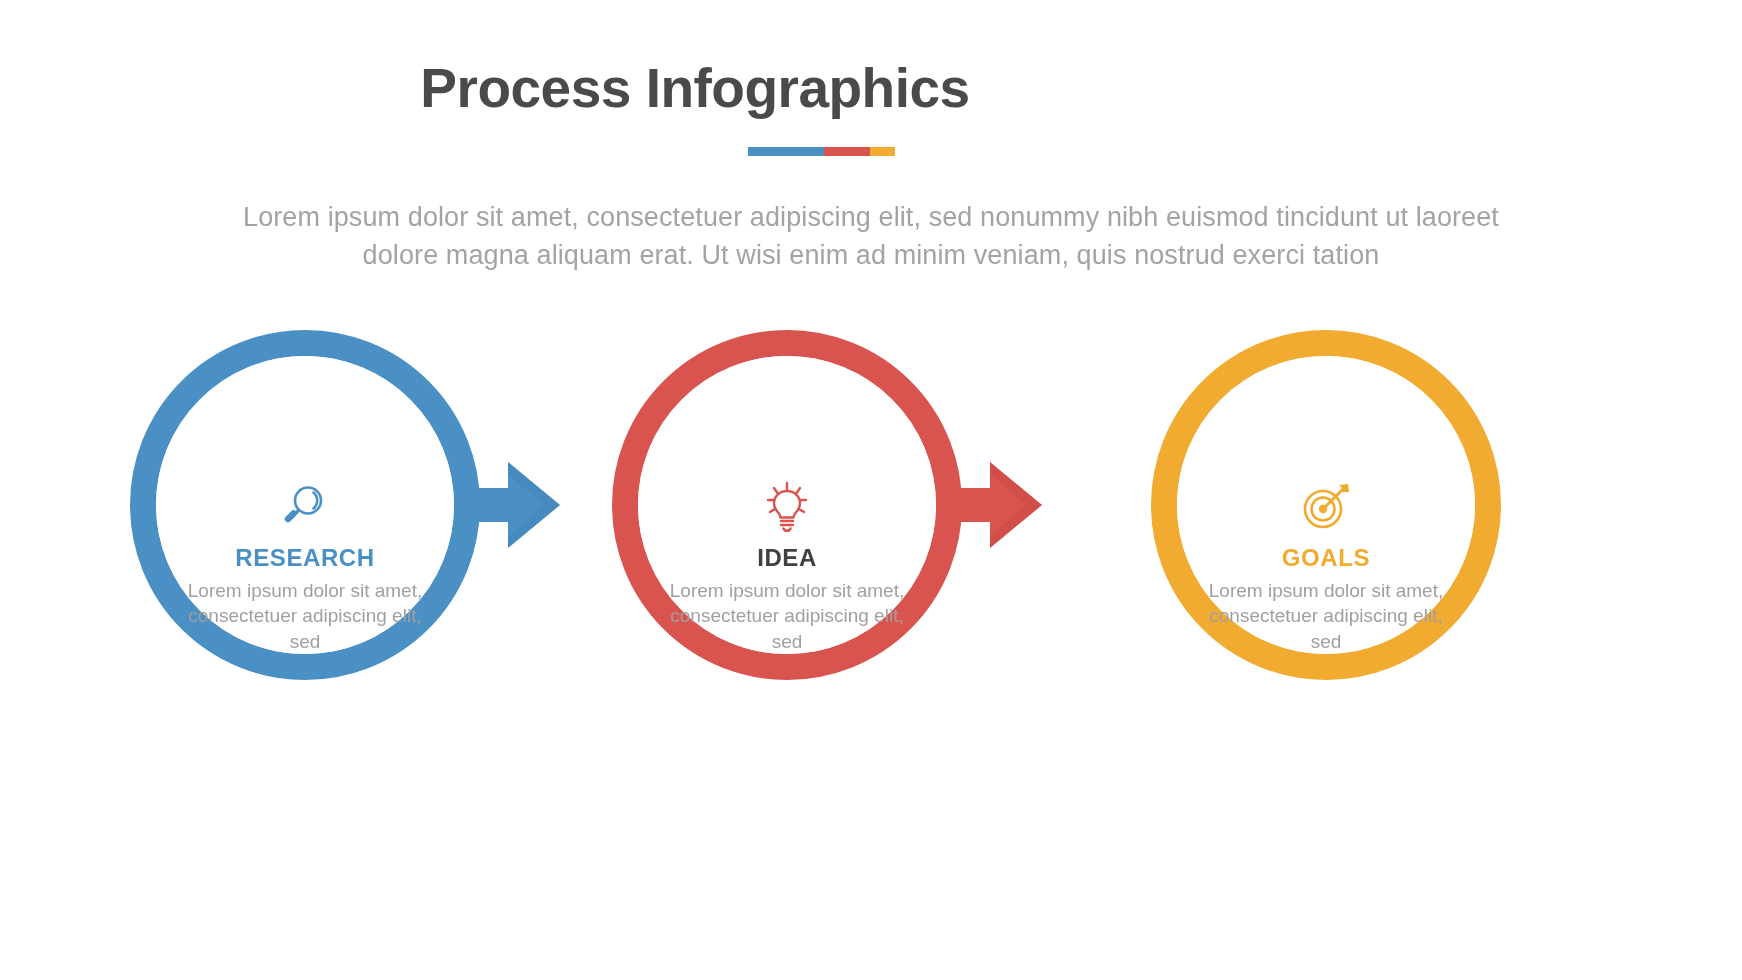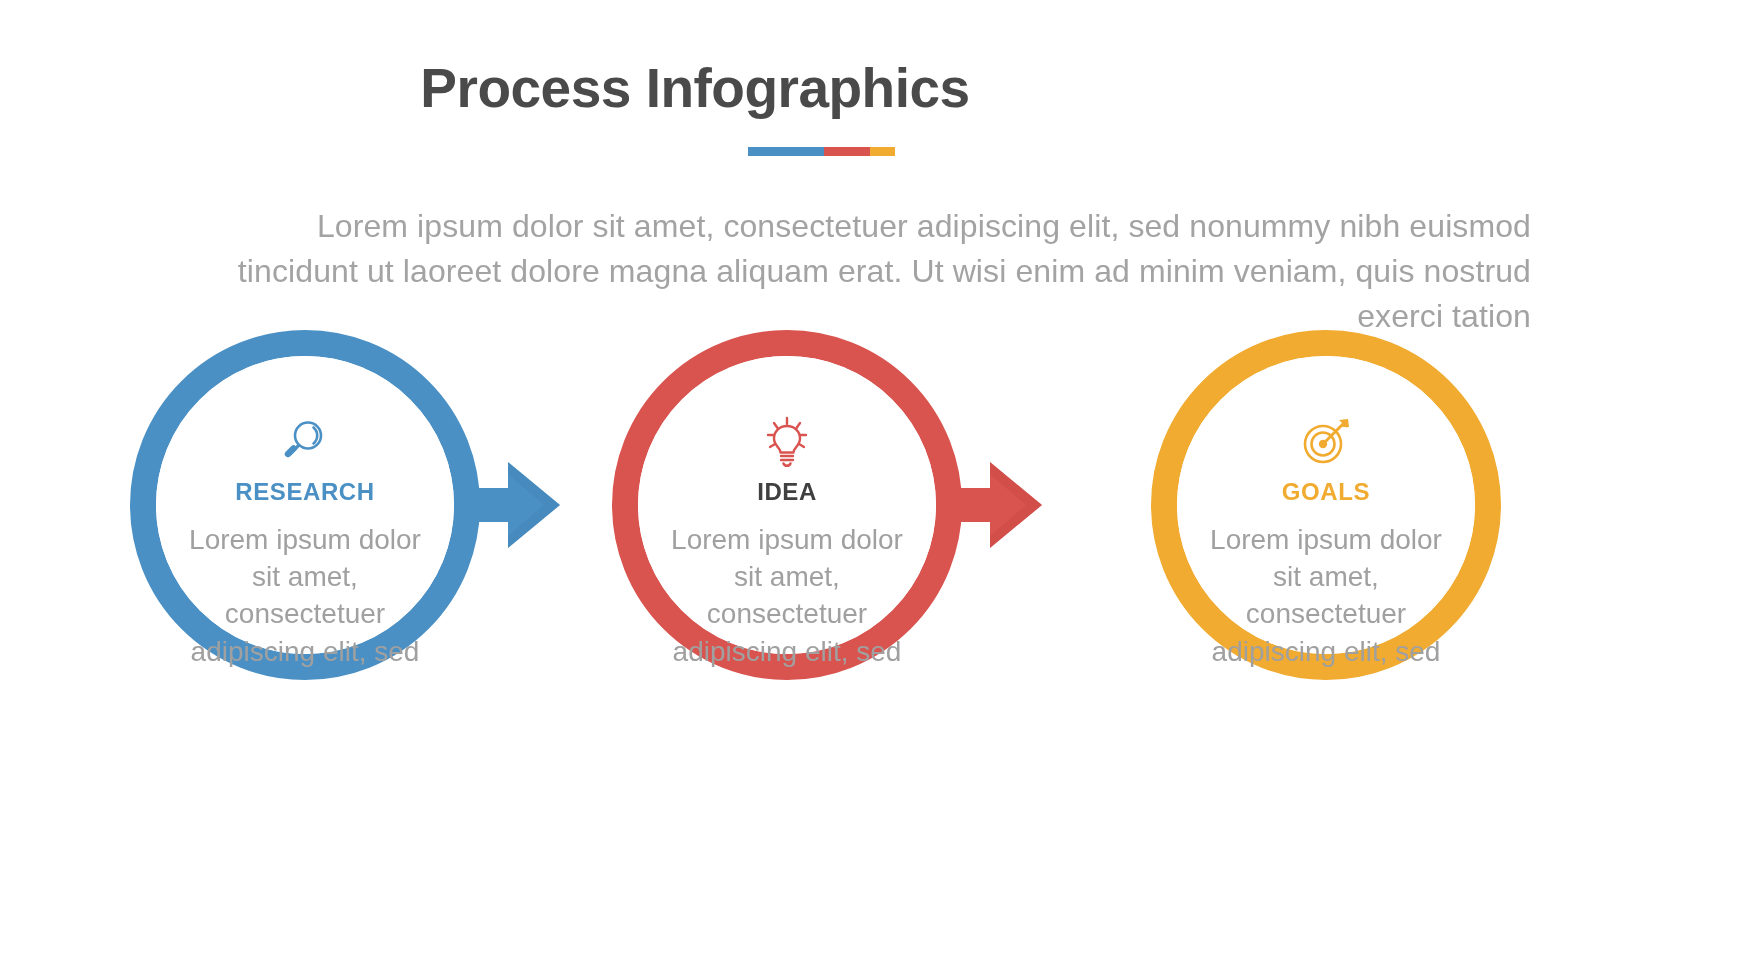--- a/index.html
+++ b/index.html
@@ -53,22 +53,22 @@
   .ul-seg-1 { width: 52%; }
   .ul-seg-2 { width: 31%; }
   .ul-seg-3 { width: 17%; }
 
   .subtitle {
     position: absolute;
     left: 50%;
     transform: translateX(-50%);
     top: 172px;
     width: 1320px;
-    text-align: right;
-    font-size: 32px;
+    text-align: center;
+    font-size: 27px;
     line-height: 1.40;
     color: #a3a3a3;
     letter-spacing: 0.1px;
   }
 
   
   .steps {
     position: absolute;
     left: 0;
     top: 330px;
@@ -113,21 +113,21 @@
     position: absolute;
     left: 26px;
     top: 26px;
     width: 298px;
     height: 298px;
     border-radius: 50%;
     background: #ffffff;
     display: flex;
     flex-direction: column;
     align-items: center;
-    justify-content: flex-start;
+    justify-content: flex-end;
     padding-top: 58px;
     box-sizing: border-box;
   }
 
   .step-icon {
     height: 58px;
     display: flex;
     align-items: center;
     justify-content: center;
     margin-bottom: 10px;
@@ -135,26 +135,26 @@
 
   .step-title {
     font-size: 24px;
     font-weight: bold;
     letter-spacing: 0.6px;
     margin: 0 0 8px 0;
     line-height: 1;
   }
 
   .step-desc {
-    font-size: 28px;
+    font-size: 19px;
     line-height: 1.33;
     color: #a0a0a0;
     text-align: center;
     width: 250px;
-    margin: 9px;
+    margin: 0;
   }
 
   
   .arrow {
     position: absolute;
     top: 110px;
     width: 110px;
     height: 130px;
   }
   .arrow-1 { left: 456px; }

